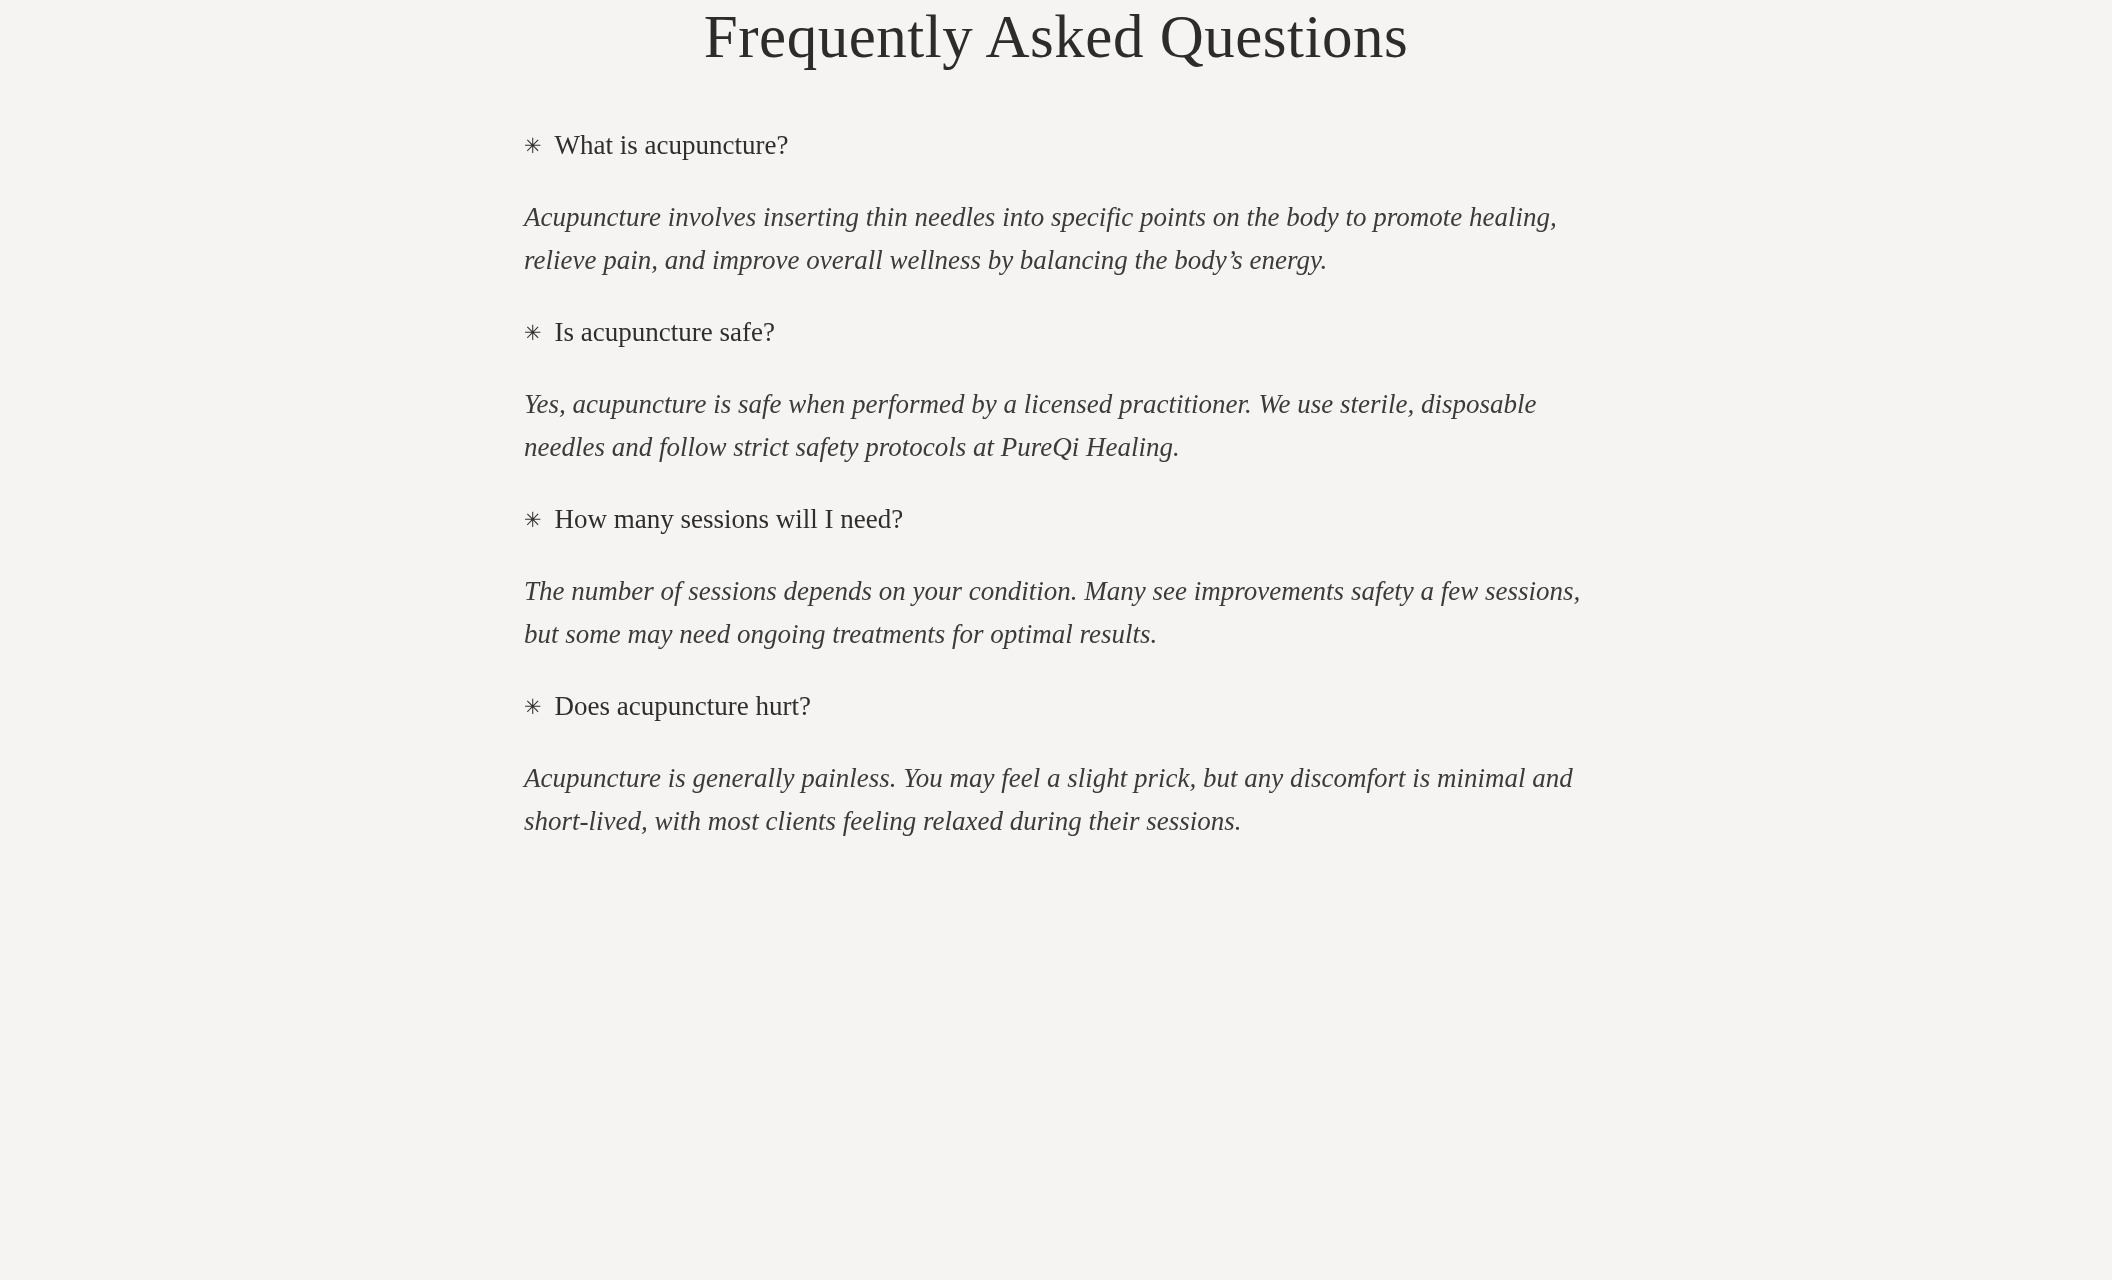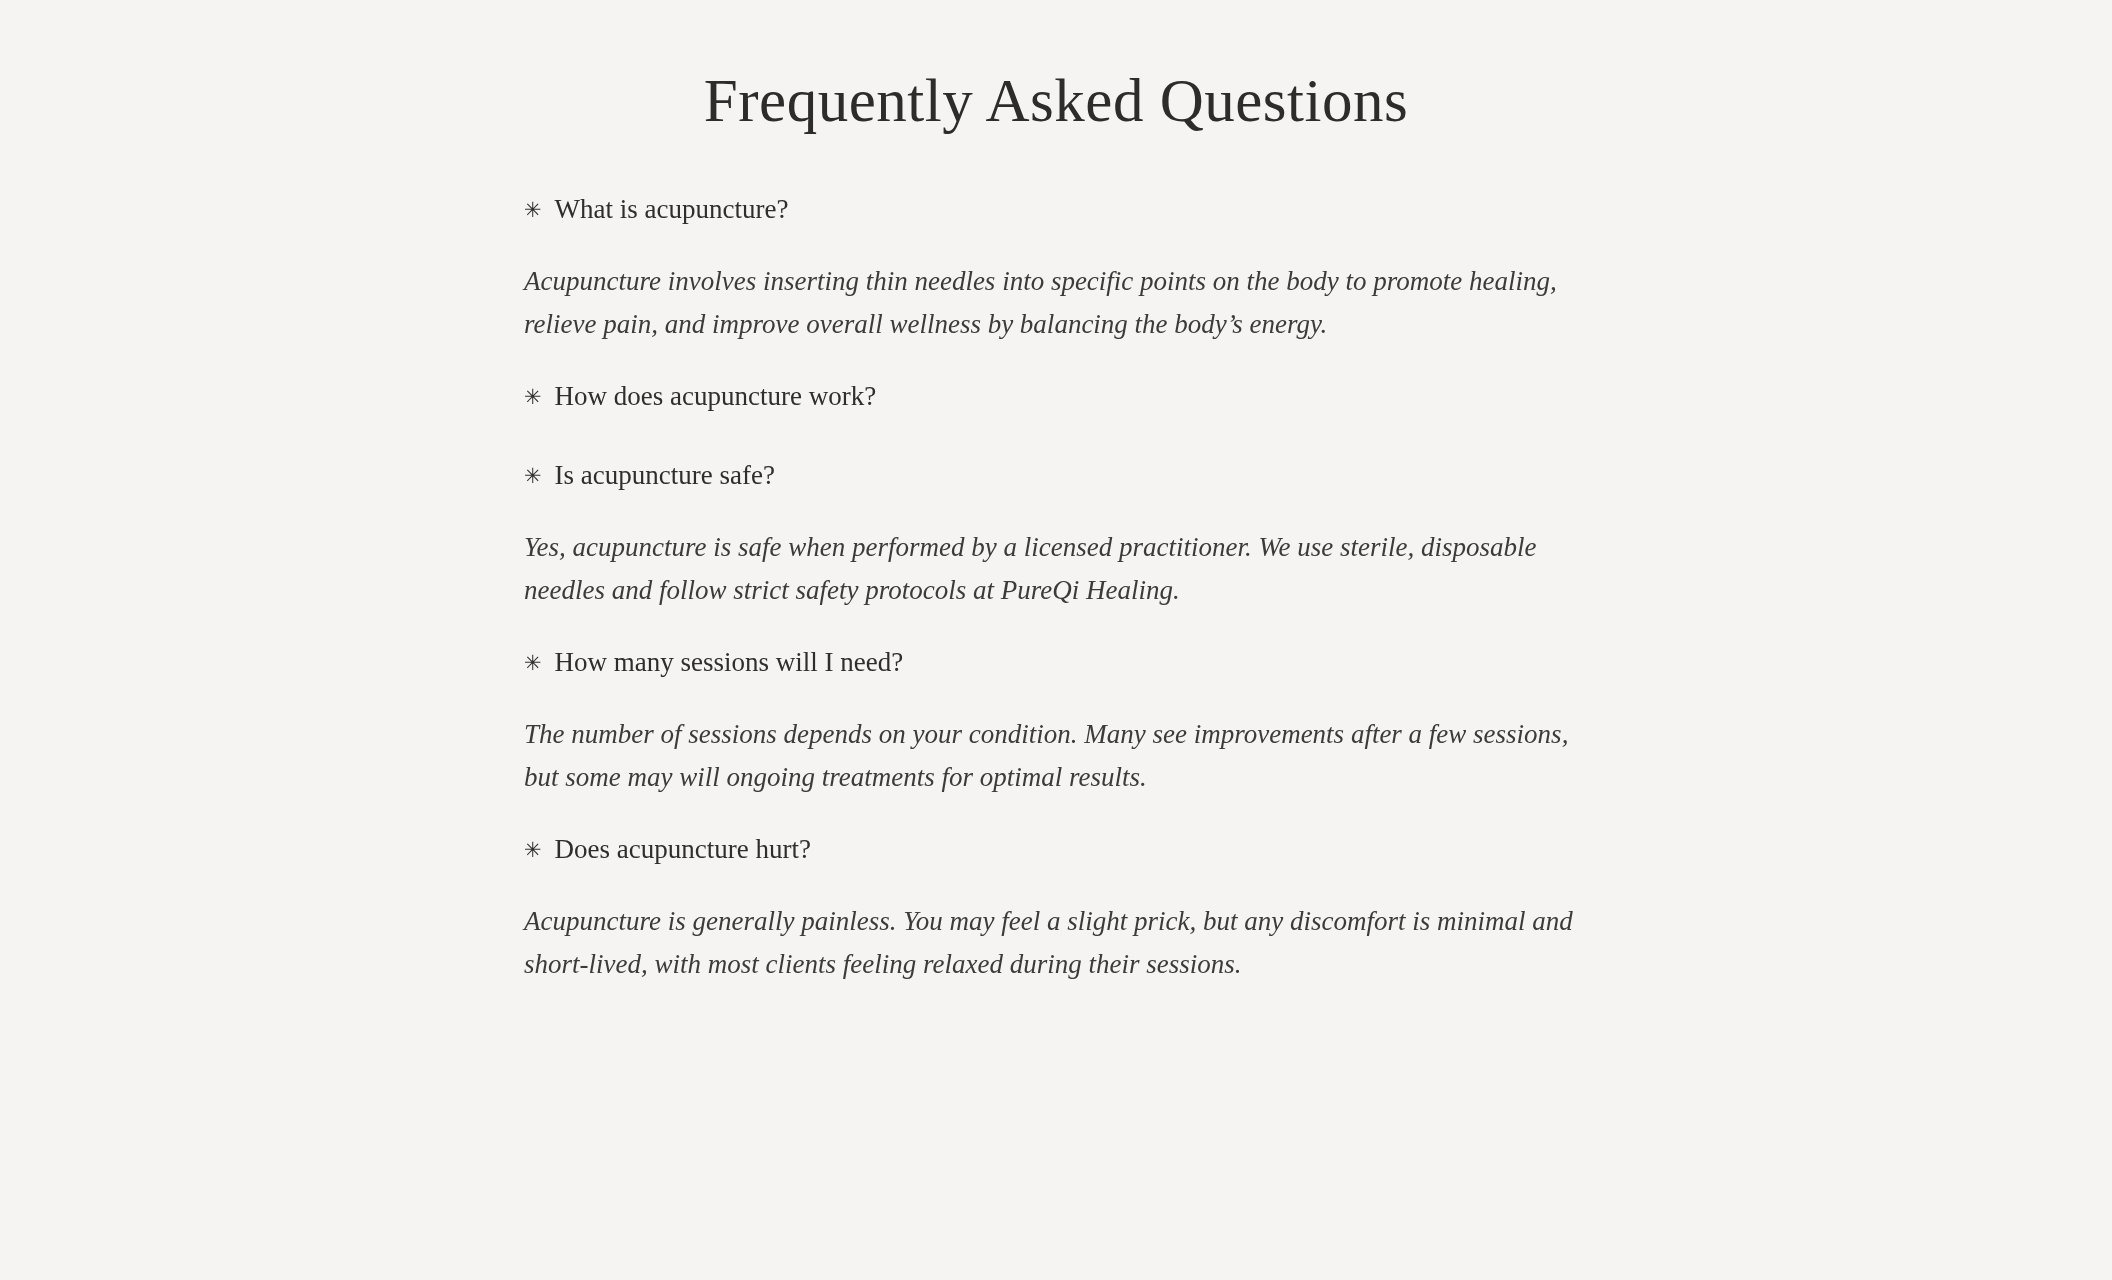--- a/index.html
+++ b/index.html
@@ -13,21 +13,20 @@
   .page {
     width: 2112px;
     height: 1280px;
     overflow: hidden;
     box-sizing: border-box;
     background: #f5f4f2;
   }
   .content {
     width: 1064px;
     margin: 0 auto;
-    padding-top: 64px;
   }
   .page-title {
     font-family: "Liberation Serif", serif;
     font-weight: 400;
     font-size: 61px;
     line-height: 1.2;
     text-align: center;
     color: #2d2c2a;
     margin: 0 0 44px 0;
     letter-spacing: 0.5px;
@@ -67,37 +66,34 @@
     <h1 class="page-title">Frequently Asked Questions</h1>
     <div class="faq-list">
   <div class="faq-item">
     <h3 class="faq-question">
       <span class="bullet">✳</span><span class="q-text">What is acupuncture?</span>
     </h3>
     <p class="faq-answer">Acupuncture involves inserting thin needles into specific points on the body to promote healing, relieve pain, and improve overall wellness by balancing the body’s energy.</p>
   </div>
 
   <div class="faq-item">
-    <h3 class="faq-question">
-      <span class="bullet">✳</span><span class="q-text">How does acupuncture work?</span>
-    </h3>
   </div>
 
   <div class="faq-item">
     <h3 class="faq-question">
       <span class="bullet">✳</span><span class="q-text">Is acupuncture safe?</span>
     </h3>
     <p class="faq-answer">Yes, acupuncture is safe when performed by a licensed practitioner. We use sterile, disposable needles and follow strict safety protocols at PureQi Healing.</p>
   </div>
 
   <div class="faq-item">
     <h3 class="faq-question">
       <span class="bullet">✳</span><span class="q-text">How many sessions will I need?</span>
     </h3>
-    <p class="faq-answer">The number of sessions depends on your condition. Many see improvements after a few sessions, but some may will ongoing treatments for optimal results.</p>
+    <p class="faq-answer">The number of sessions depends on your condition. Many see improvements safety a few sessions, but some may need ongoing treatments for optimal results.</p>
   </div>
 
   <div class="faq-item">
     <h3 class="faq-question">
       <span class="bullet">✳</span><span class="q-text">Does acupuncture hurt?</span>
     </h3>
     <p class="faq-answer">Acupuncture is generally painless. You may feel a slight prick, but any discomfort is minimal and short-lived, with most clients feeling relaxed during their sessions.</p>
   </div>
 </div>
   </div>

